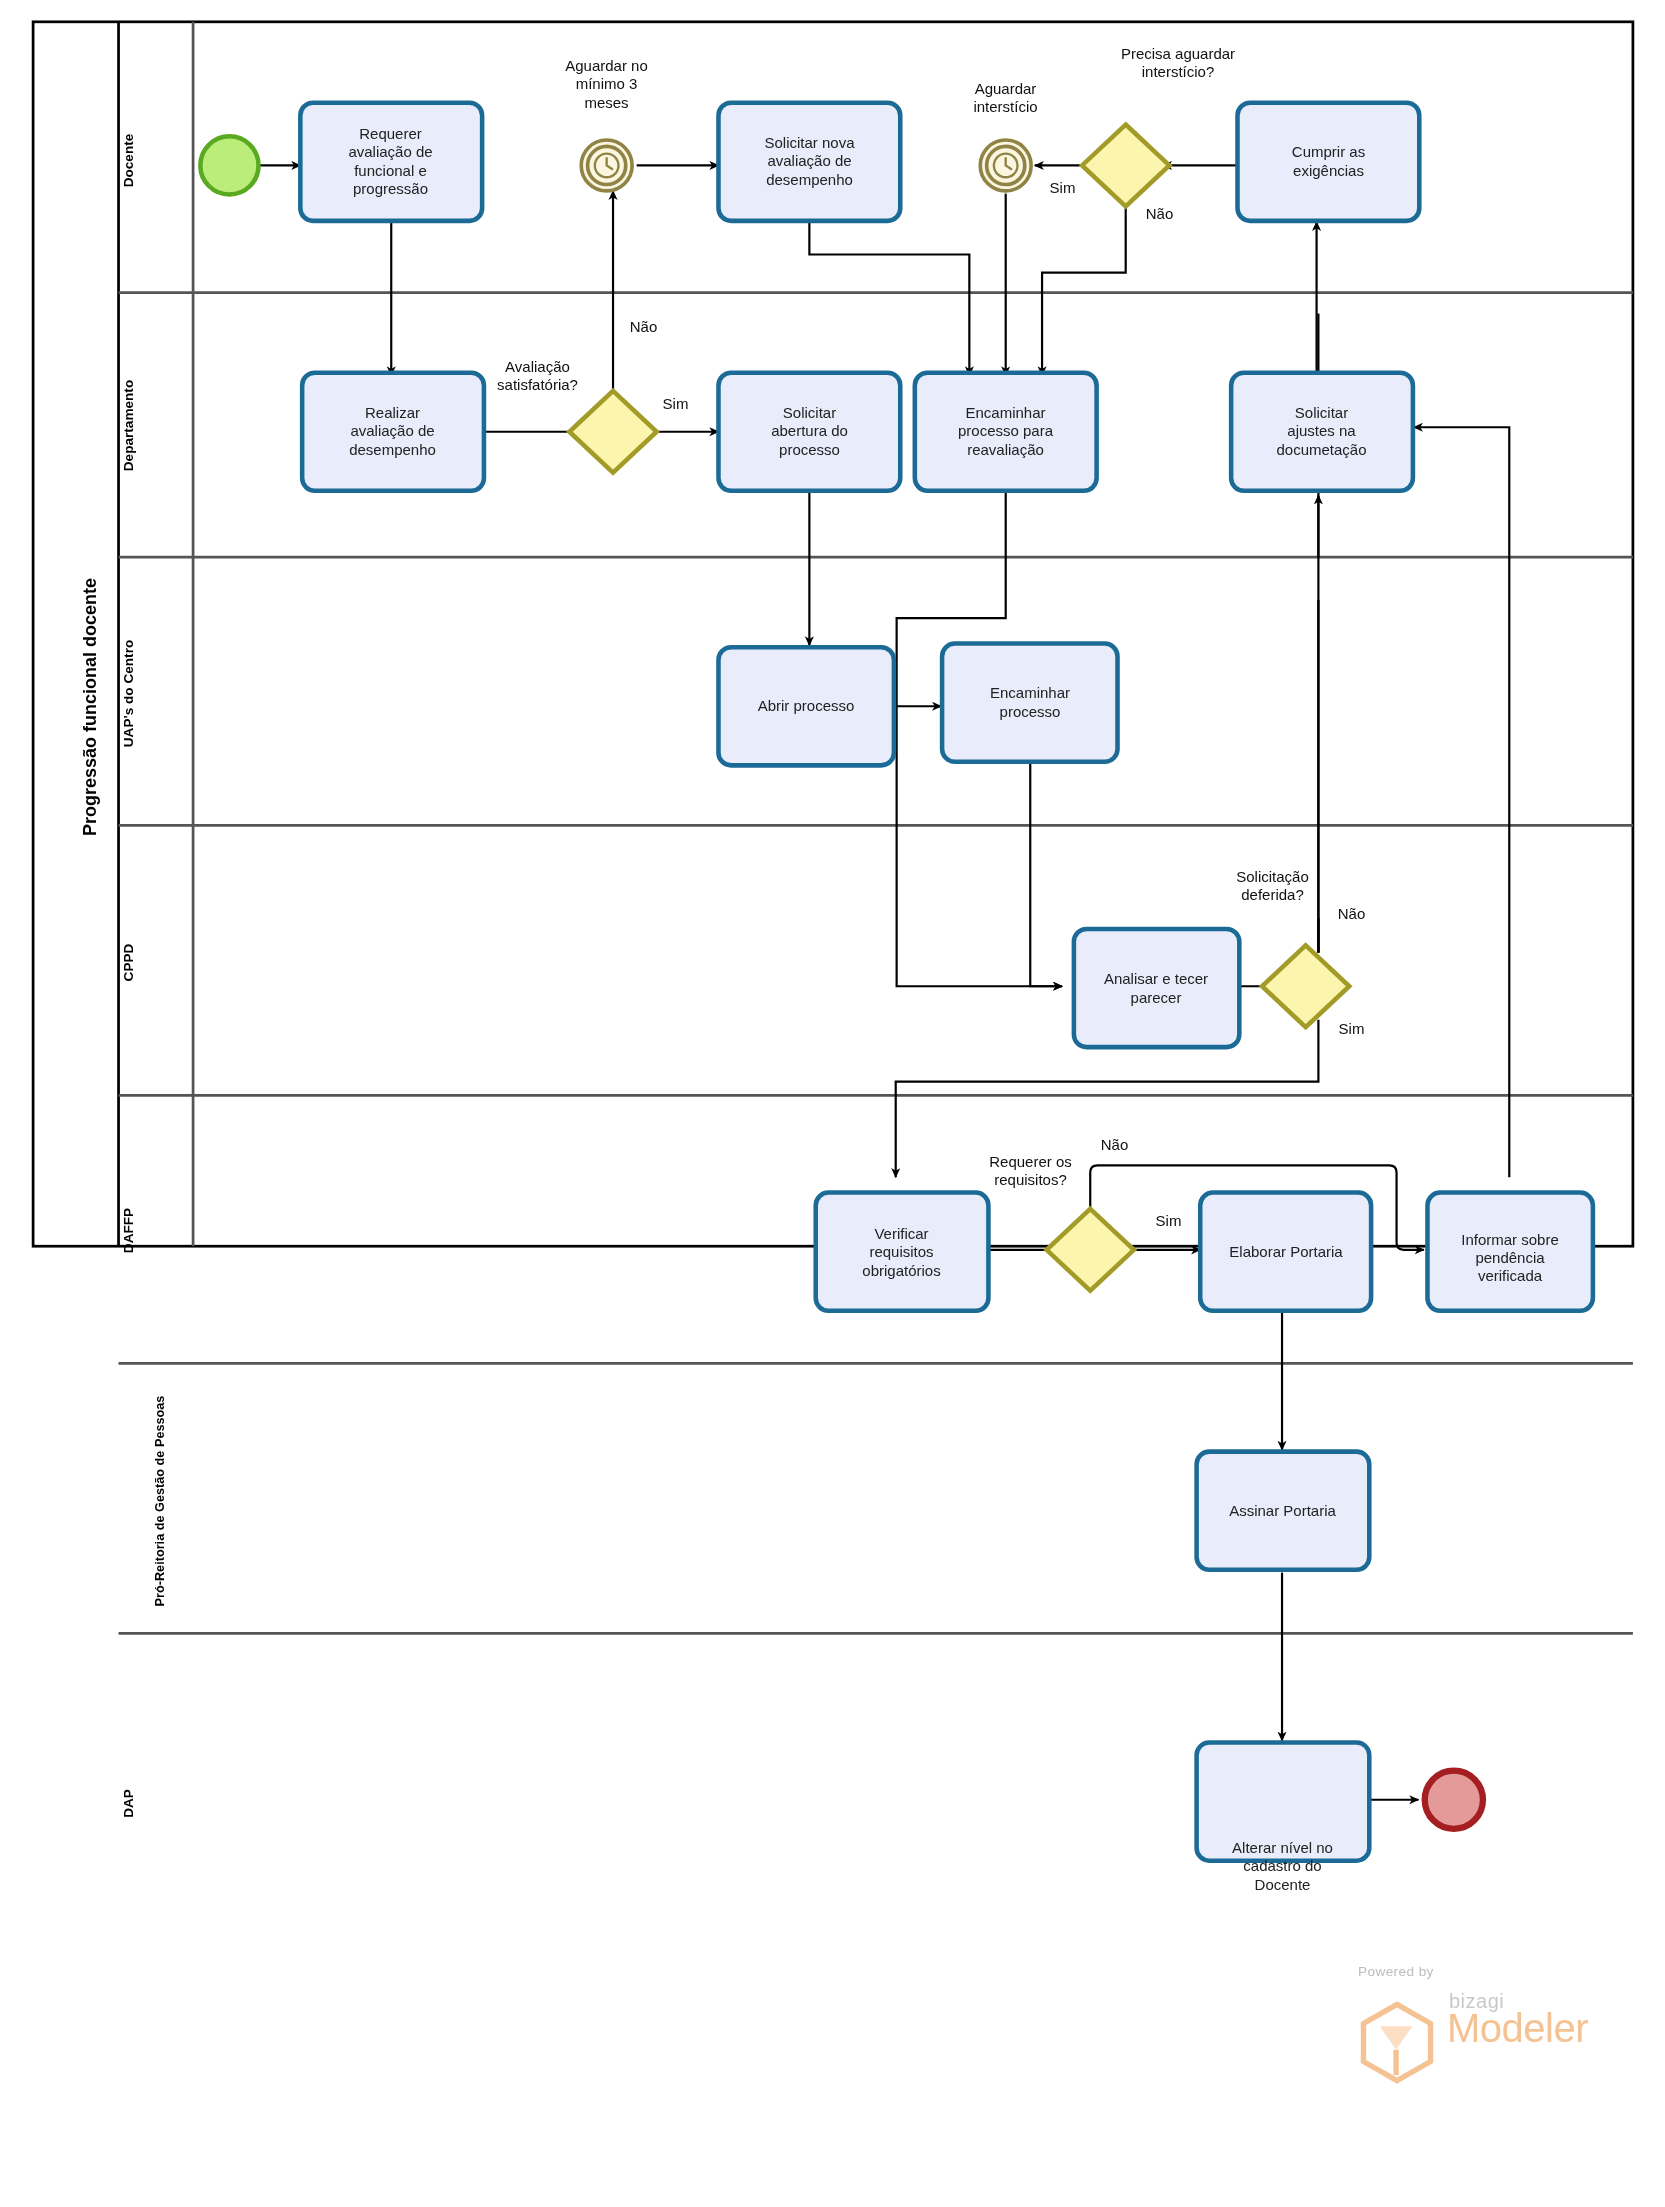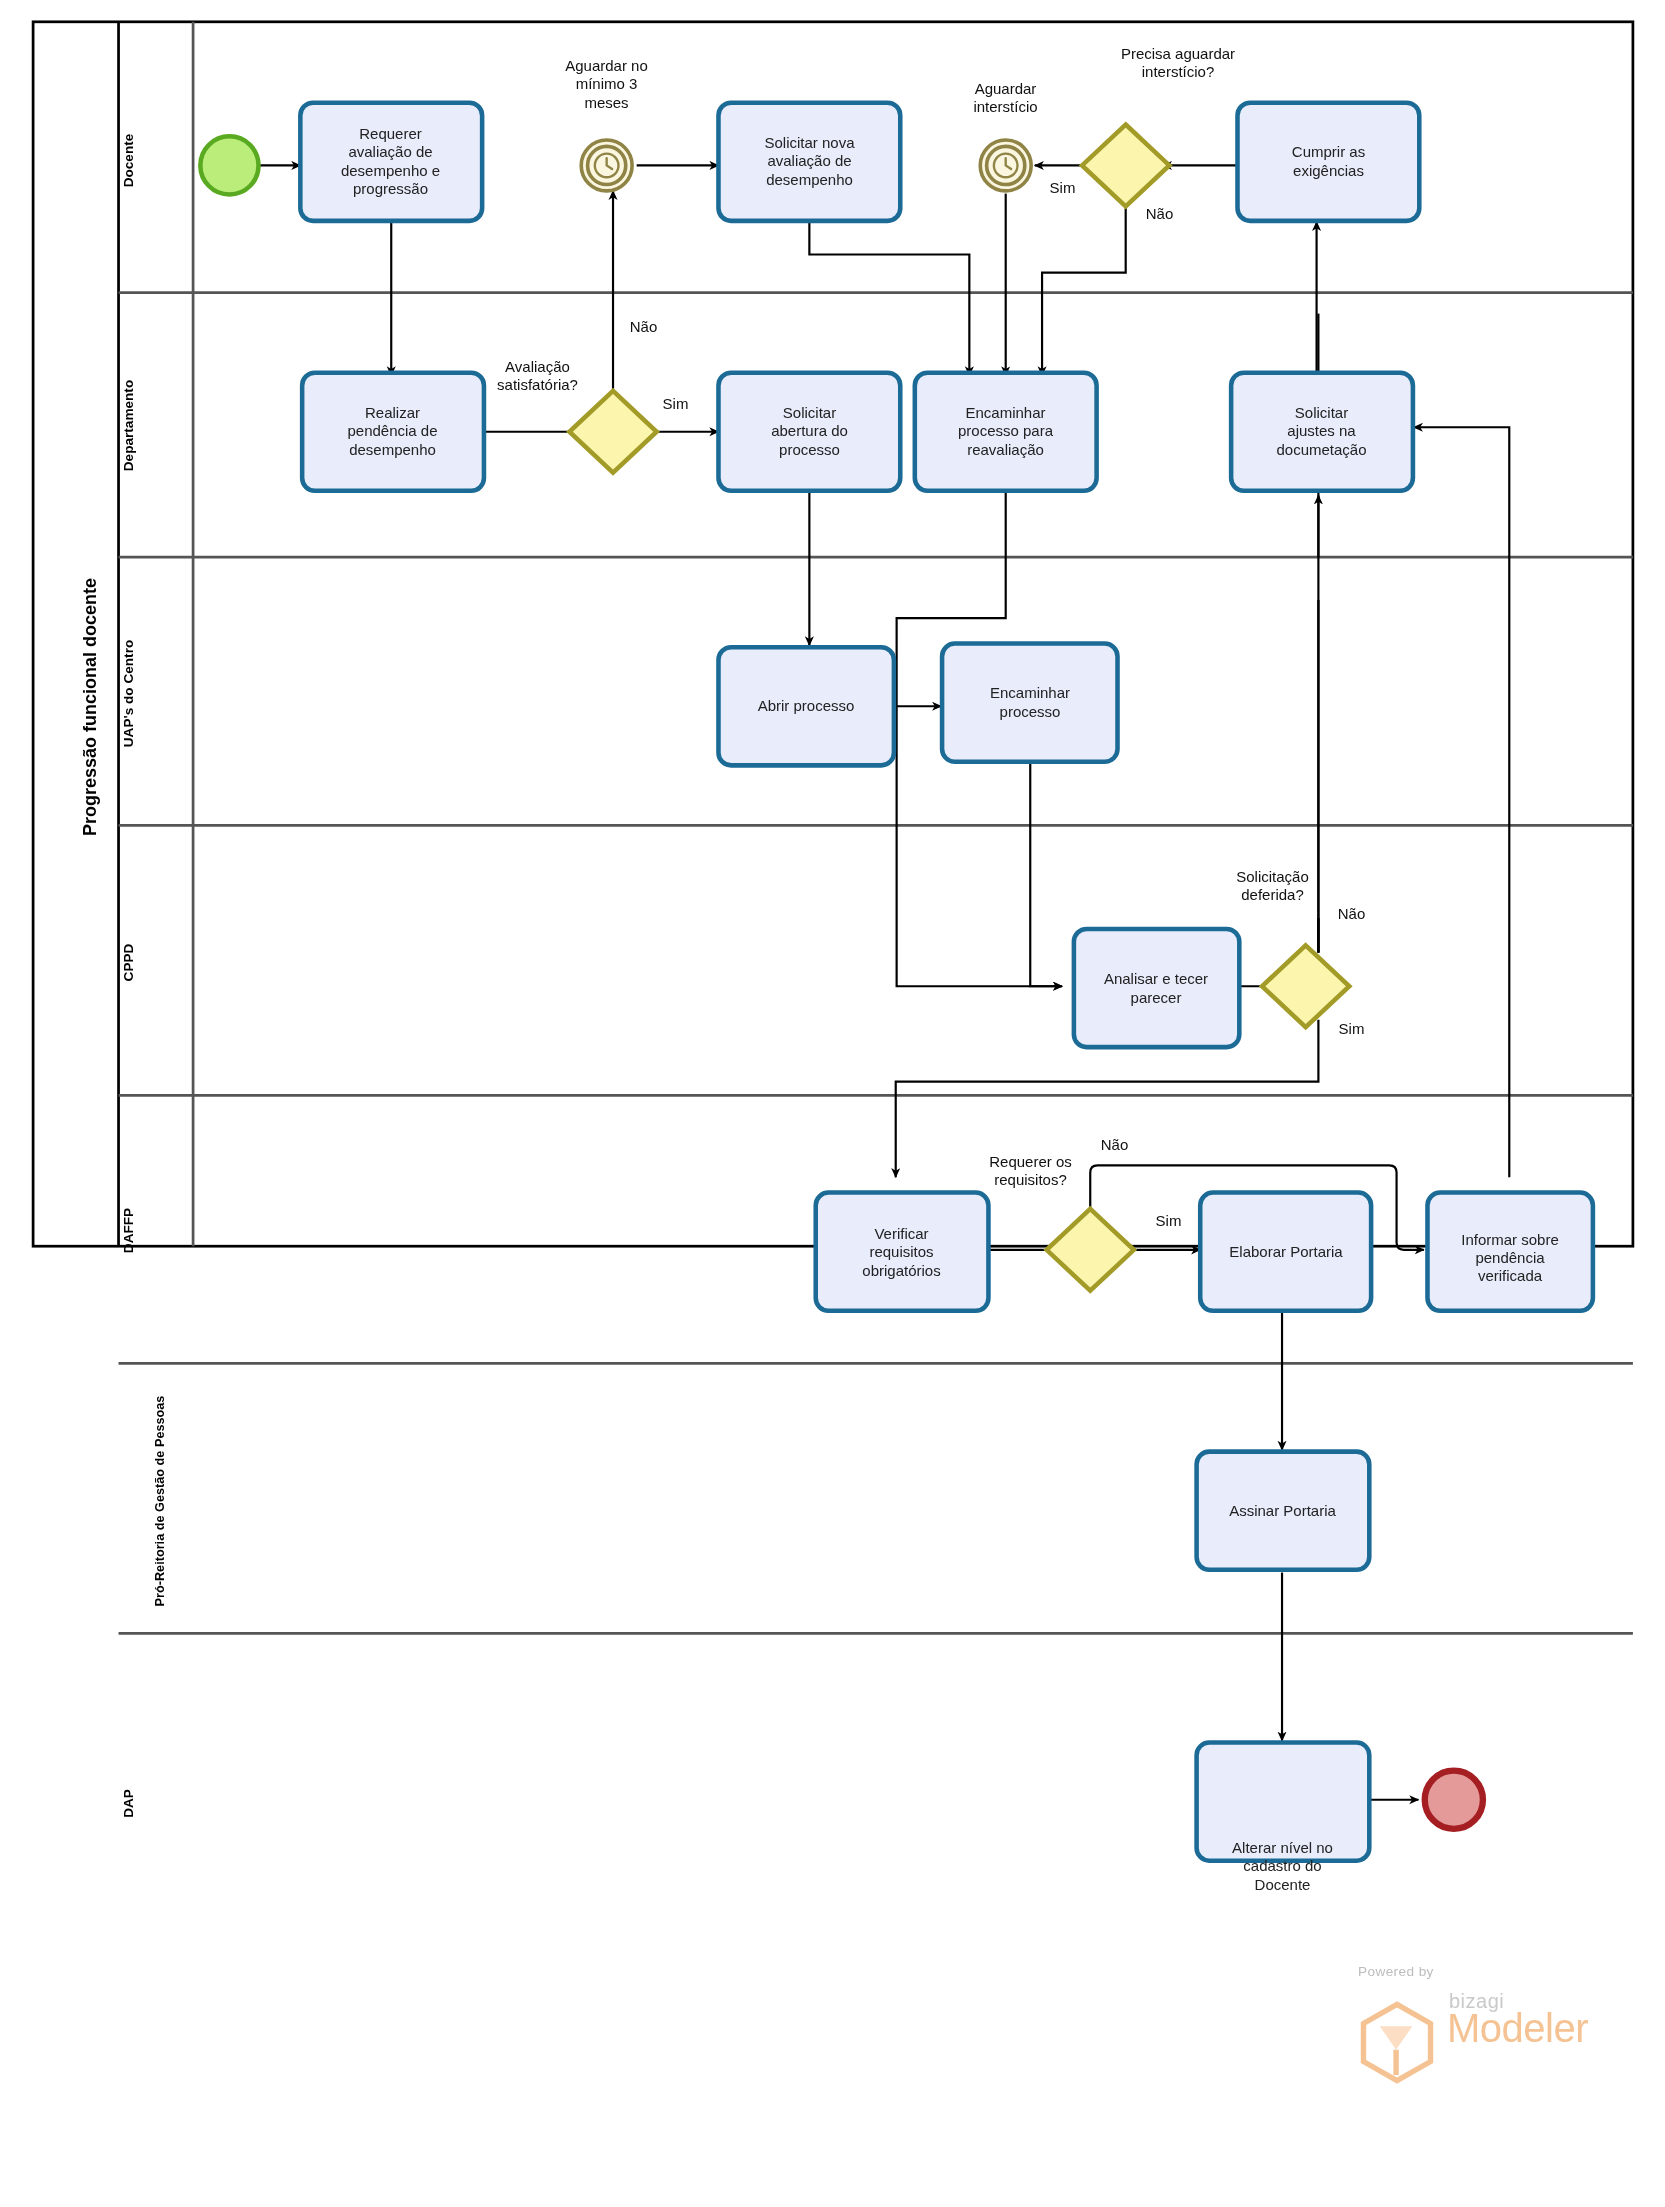--- a/index.html
+++ b/index.html
@@ -214,30 +214,30 @@
   <div class="lane-title" style="left:83px; top:153px; width:91px; transform:rotate(-90deg);">Docente</div>
   <div class="lane-title" style="left:74px; top:418px; width:109px; transform:rotate(-90deg);">Departamento</div>
   <div class="lane-title" style="left:74px; top:686px; width:109px; transform:rotate(-90deg);">UAP's do Centro</div>
   <div class="lane-title" style="left:83px; top:955px; width:91px; transform:rotate(-90deg);">CPPD</div>
   <div class="lane-title" style="left:83px; top:1223px; width:91px; transform:rotate(-90deg);">DAFFP</div>
   <div class="lane-title" style="left:42px; top:1494px; width:236px; transform:rotate(-90deg); font-size:12.7px;">Pró-Reitoria de Gestão de Pessoas</div>
   <div class="lane-title" style="left:92px; top:1796px; width:73px; transform:rotate(-90deg);">DAP</div>
 
   <div class="node-label" style="left:305px;  top:105px;  width:171px; height:113px;">Requerer
 avaliação de
-desempenho e
+funcional e
 progressão</div>
   <div class="node-label" style="left:724px;  top:105px;  width:171px; height:113px;">Solicitar nova
 avaliação de
 desempenho</div>
   <div class="node-label" style="left:1243px; top:105px;  width:171px; height:113px;">Cumprir as
 exigências</div>
 
   <div class="node-label" style="left:307px;  top:375px;  width:171px; height:113px;">Realizar
-pendência de
+avaliação de
 desempenho</div>
   <div class="node-label" style="left:724px;  top:375px;  width:171px; height:113px;">Solicitar
 abertura do
 processo</div>
   <div class="node-label" style="left:920px; top:375px;  width:171px; height:113px;">Encaminhar
 processo para
 reavaliação</div>
   <div class="node-label" style="left:1236px; top:375px;  width:171px; height:113px;">Solicitar
 ajustes na
 documetação</div>

